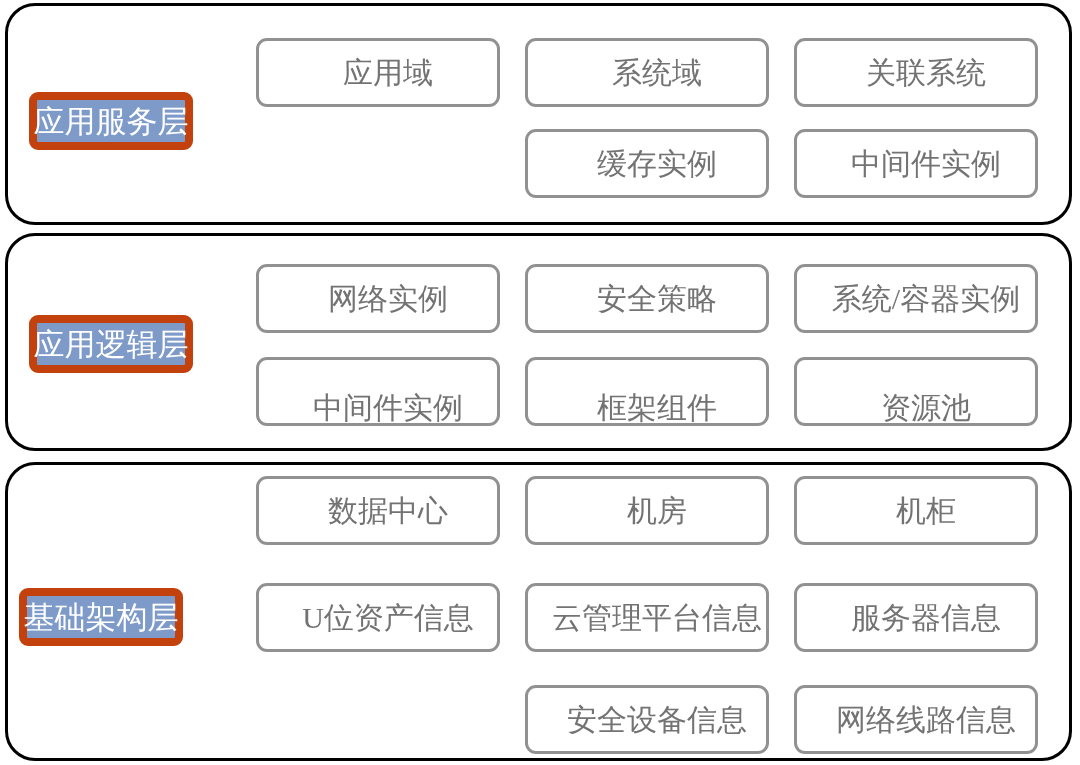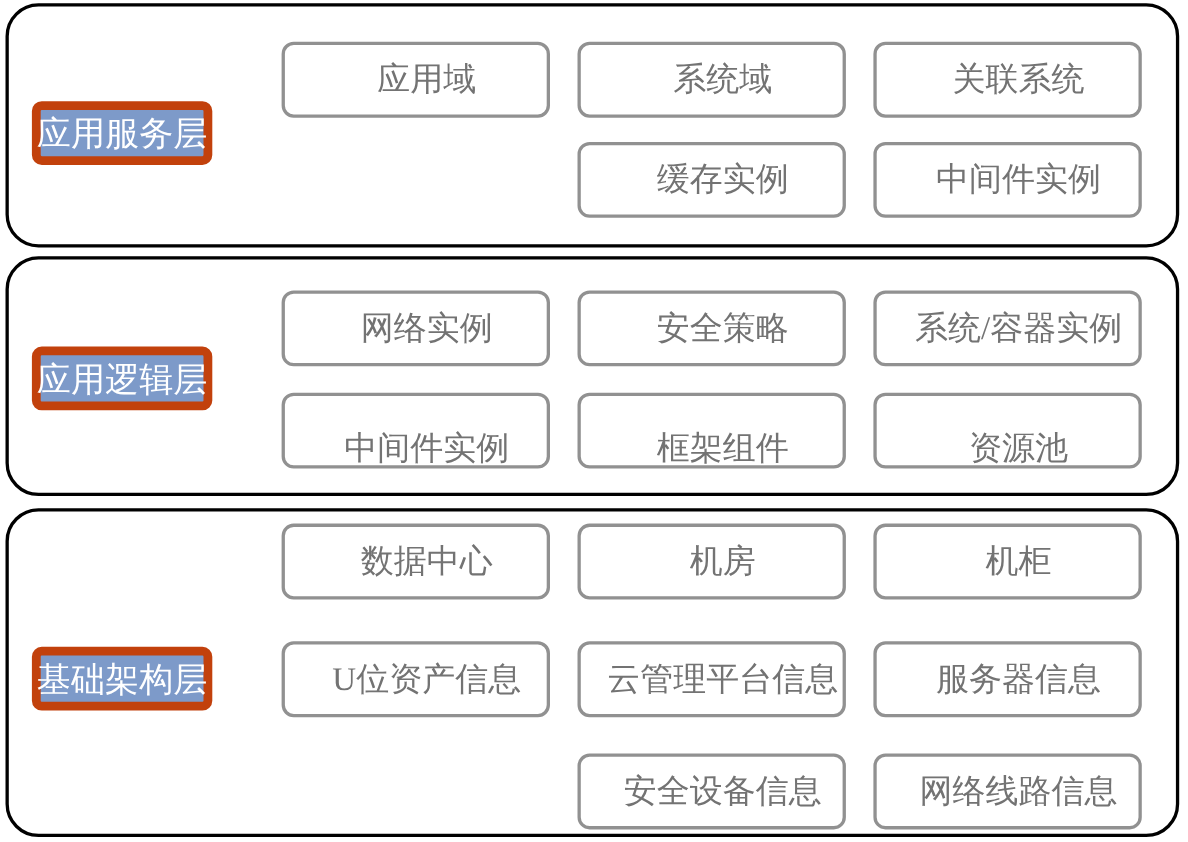--- a/index.html
+++ b/index.html
@@ -51,21 +51,21 @@
     color: #ffffff;
     font-size: 31px;
     line-height: 1;
     letter-spacing: 0px;
     white-space: nowrap;
   }
 
   
   .badge-1 { left: 29px; top: 92px; }
   .badge-2 { left: 29px; top: 315px; }
-  .badge-3 { left: 29px; top: 588px; }
+  .badge-3 { left: 19px; top: 588px; }
 
   
   .cell {
     position: absolute;
     box-sizing: border-box;
     display: flex;
     align-items: center;
     justify-content: center;
     width: 244px;
     height: 69px;

